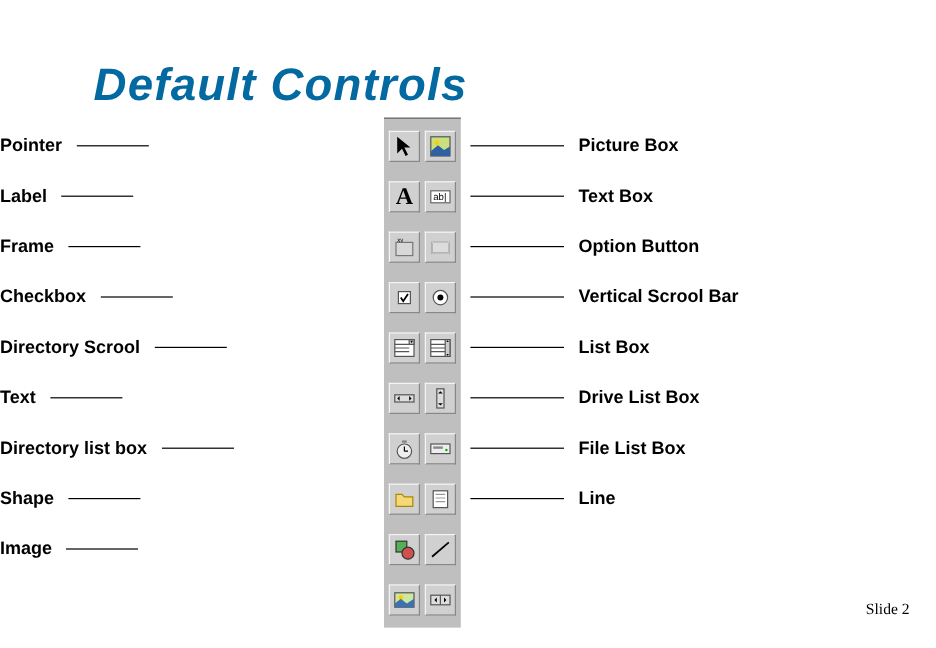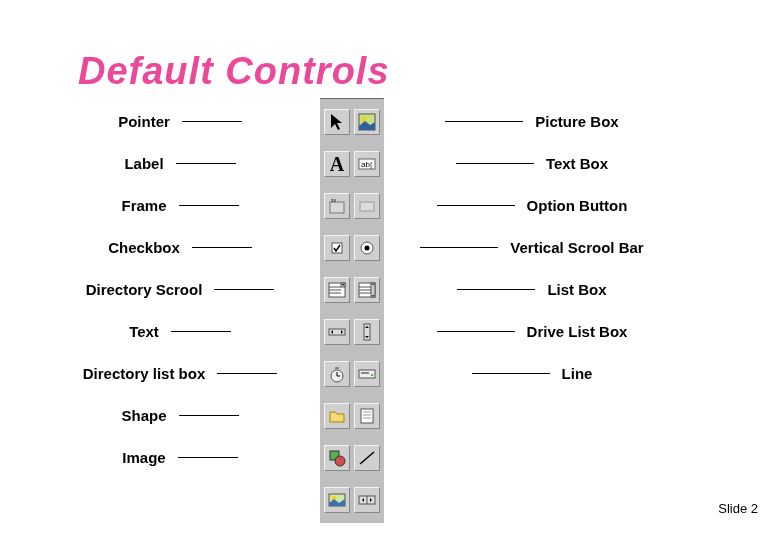--- a/index.html
+++ b/index.html
@@ -13,21 +13,21 @@
     overflow: hidden;
   }
   .title {
     position: absolute;
     left: 78px;
     top: 50px;
     font-family: Impact, "Arial Black", sans-serif;
     font-style: italic;
     font-weight: 900;
     font-size: 38px;
-    color: #ec4899;
+    color: #0369a1;
     letter-spacing: 1px;
   }
   .palette {
     position: absolute;
     left: 320px;
     top: 98px;
     width: 64px;
     background: #bfbfbf;
     border-top: 1px solid #666;
     display: flex;
@@ -59,48 +59,47 @@
   .tool svg { width: 20px; height: 20px; }
   .label-col {
     position: absolute;
     display: flex;
     flex-direction: column;
   }
   .label-left {
     left: 0;
     top: 100px;
     width: 312px;
-    align-items: center;
-    margin-left: 24px;
+    align-items: flex-start;
   }
   .label-right {
     left: 392px;
     top: 100px;
     width: 280px;
-    align-items: center;
+    align-items: flex-start;
   }
   .label-item {
     height: 42px;
     display: flex;
     align-items: center;
     font-weight: 700;
     font-size: 15px;
     color: #000;
     white-space: nowrap;
   }
   .label-left .label-item { flex-direction: row; }
   .label-left .lbl { text-align: right; padding-right: 8px; }
   .label-left .line { width: 60px; border-top: 1.5px solid #000; margin-left: 4px; }
   .label-right .lbl { padding-left: 8px; }
   .label-right .line { width: 78px; border-top: 1.5px solid #000; margin-right: 4px; }
   .slidenum {
     position: absolute;
     right: 22px;
     bottom: 24px;
-    font-family: Liberation Sans, sans-serif;
+    font-family: Liberation Serif, serif;
     font-size: 13px;
     color: #000;
   }
 </style>
 </head>
 <body>
 
 <div class="title">Default Controls</div>
 
 <div class="label-col label-left">
@@ -159,20 +158,24 @@
       <span class="line"></span>
       <span class="lbl">Vertical Scrool Bar</span>
     </div>
   <div class="label-item">
       <span class="line"></span>
       <span class="lbl">List Box</span>
     </div>
   <div class="label-item">
       <span class="line"></span>
       <span class="lbl">Drive List Box</span>
+    </div>
+  <div class="label-item">
+      <span class="line"></span>
+      <span class="lbl">File List Box</span>
     </div>
   <div class="label-item">
       <span class="line"></span>
       <span class="lbl">Line</span>
     </div>
 </div>
 
 <div class="palette">
 
   <div class="row">

